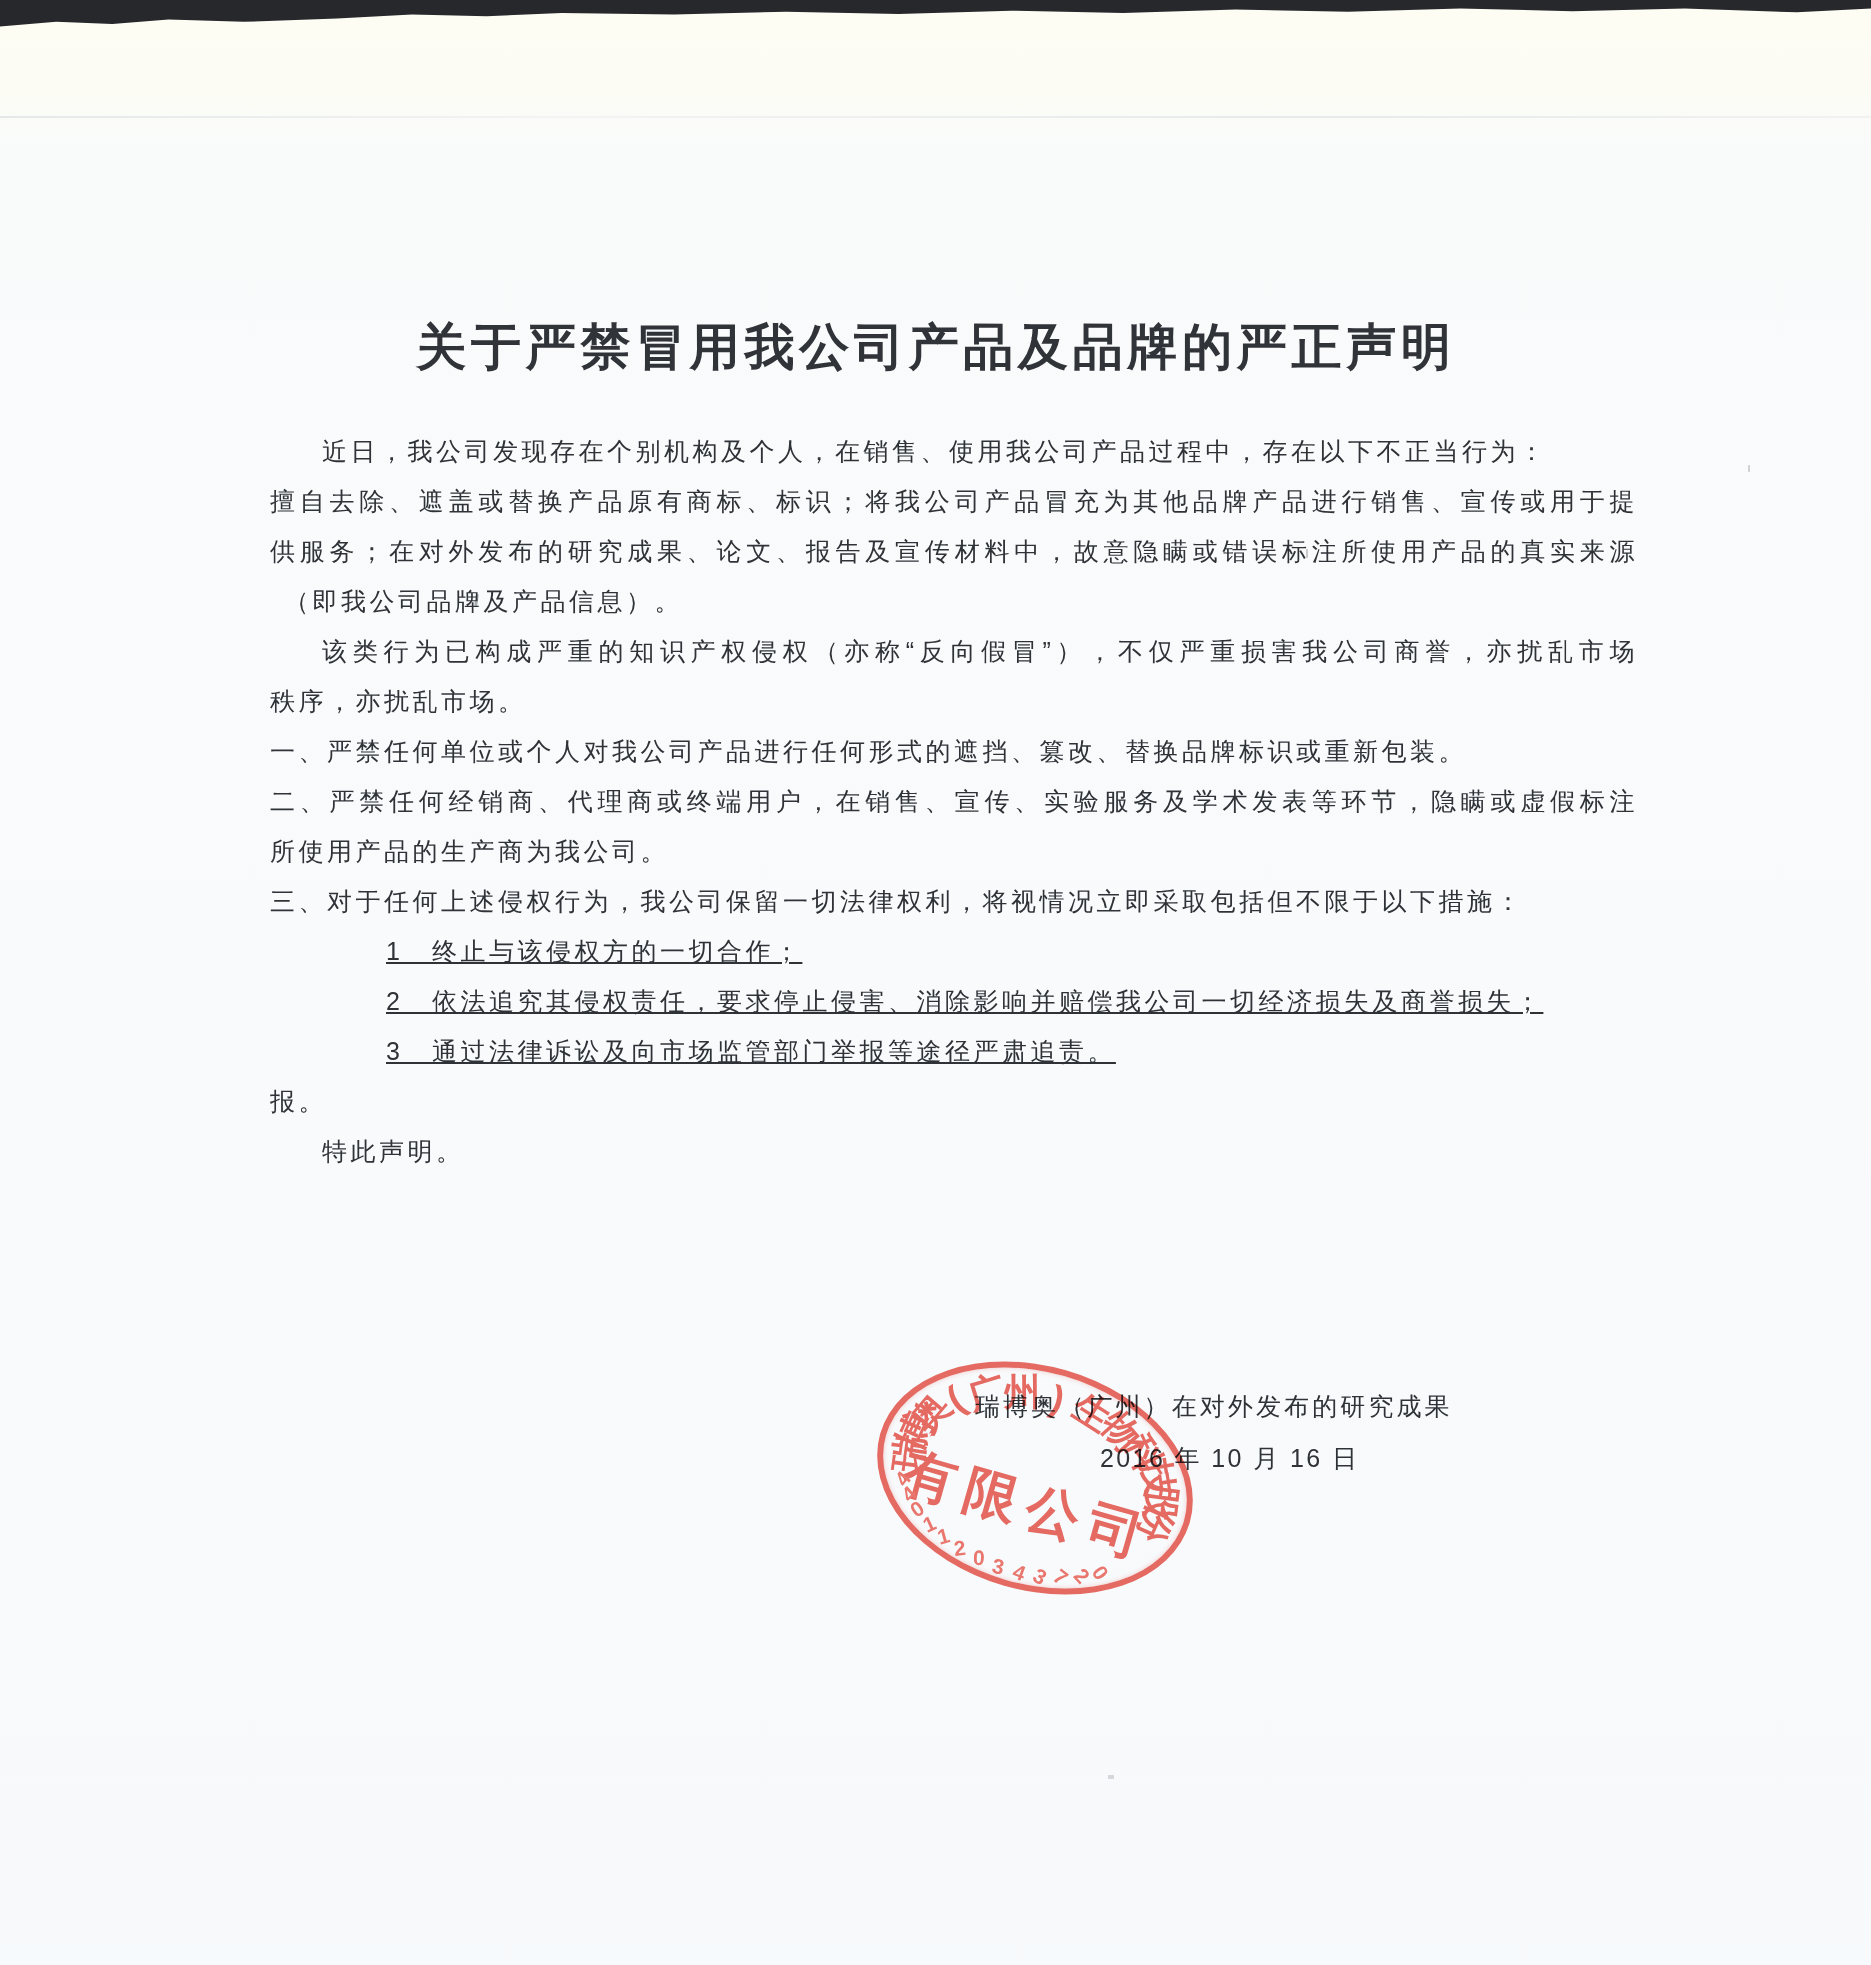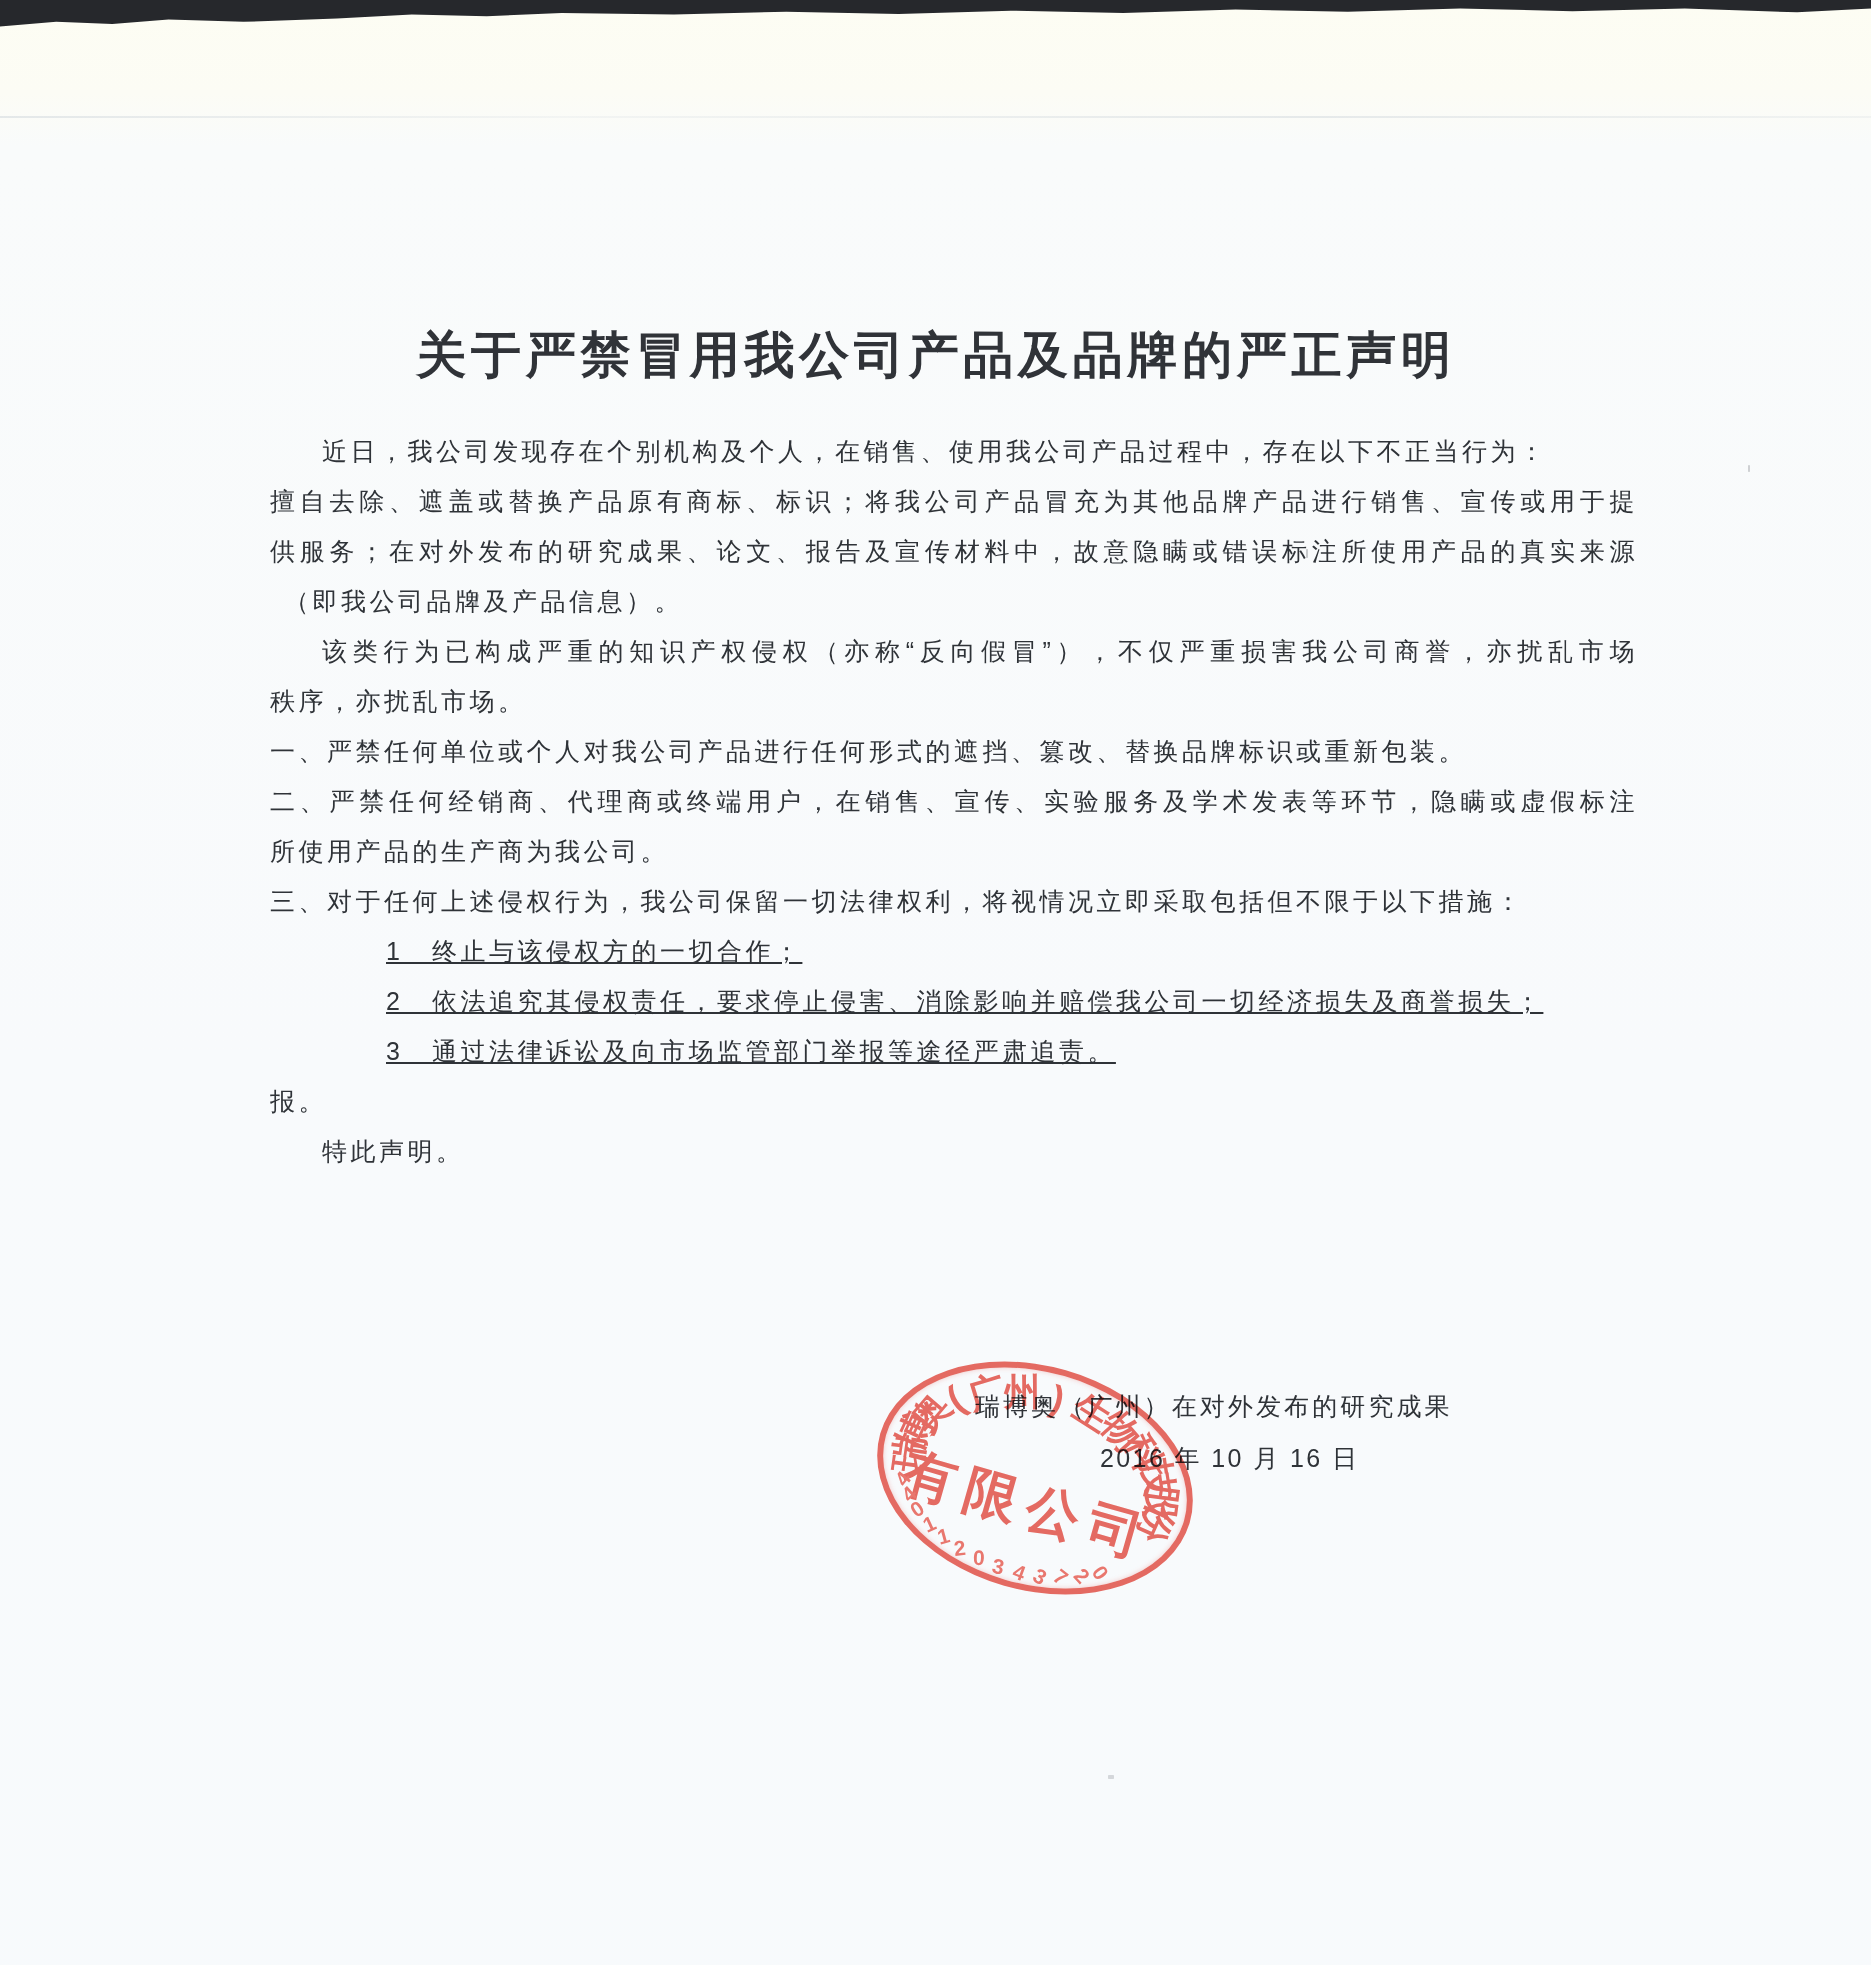--- a/index.html
+++ b/index.html
@@ -23,21 +23,21 @@
     position:absolute;left:0;top:116px;width:1872px;height:1.6px;
     background:linear-gradient(90deg,rgba(185,195,205,.35),rgba(205,212,220,.18) 30%,rgba(185,195,205,.32) 70%,rgba(200,208,216,.2));
   }
   .speck{position:absolute;background:#6c7076;border-radius:0.8px;opacity:.55;}
   .speck.s1{left:475px;top:594px;width:2.8px;height:11.8px;transform:rotate(8deg);}
   .speck.s2{left:1306px;top:549px;width:2px;height:8.6px;opacity:.35;}
   .speck.s3{left:1748px;top:465px;width:2px;height:7px;opacity:.3;}
   .speck.s4{left:1108px;top:1775px;width:5.5px;height:3.9px;opacity:.25;}
 
   .title{
-    position:absolute;left:252px;top:322px;width:1368px;margin:0;
+    position:absolute;left:252px;top:314px;width:1368px;margin:0;
     text-align:center;
     font-size:50px;font-weight:700;letter-spacing:4.7px;
     color:#303338;
     white-space:nowrap;
   }
   .body-lines{
     position:absolute;left:270px;top:426px;width:1368px;
   }
   .line{
     font-size:25px;letter-spacing:3.5px;line-height:50px;

